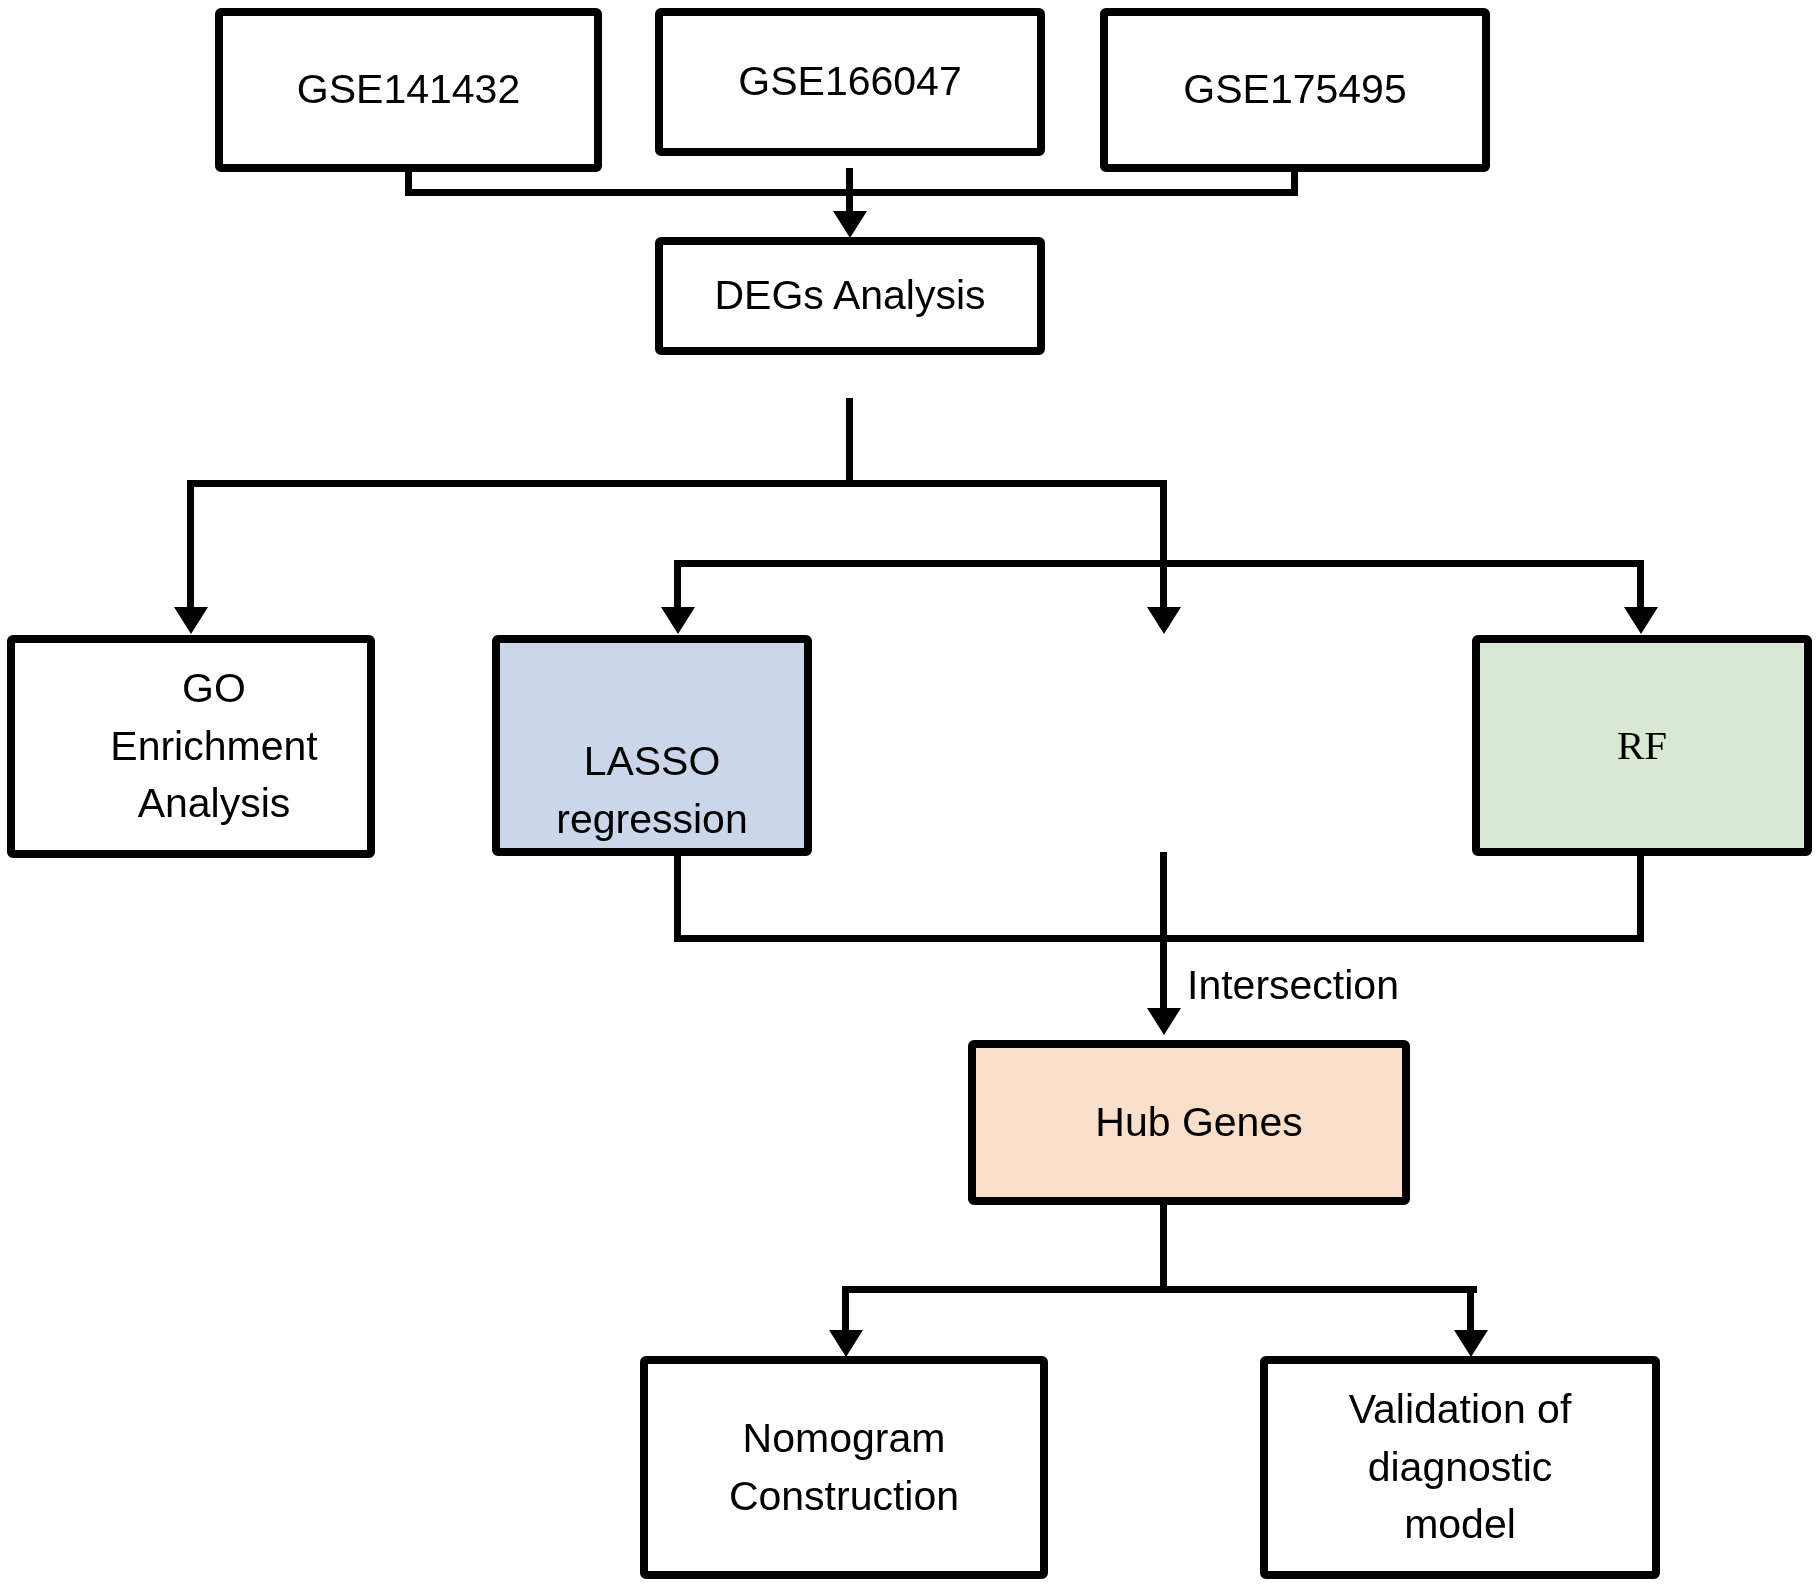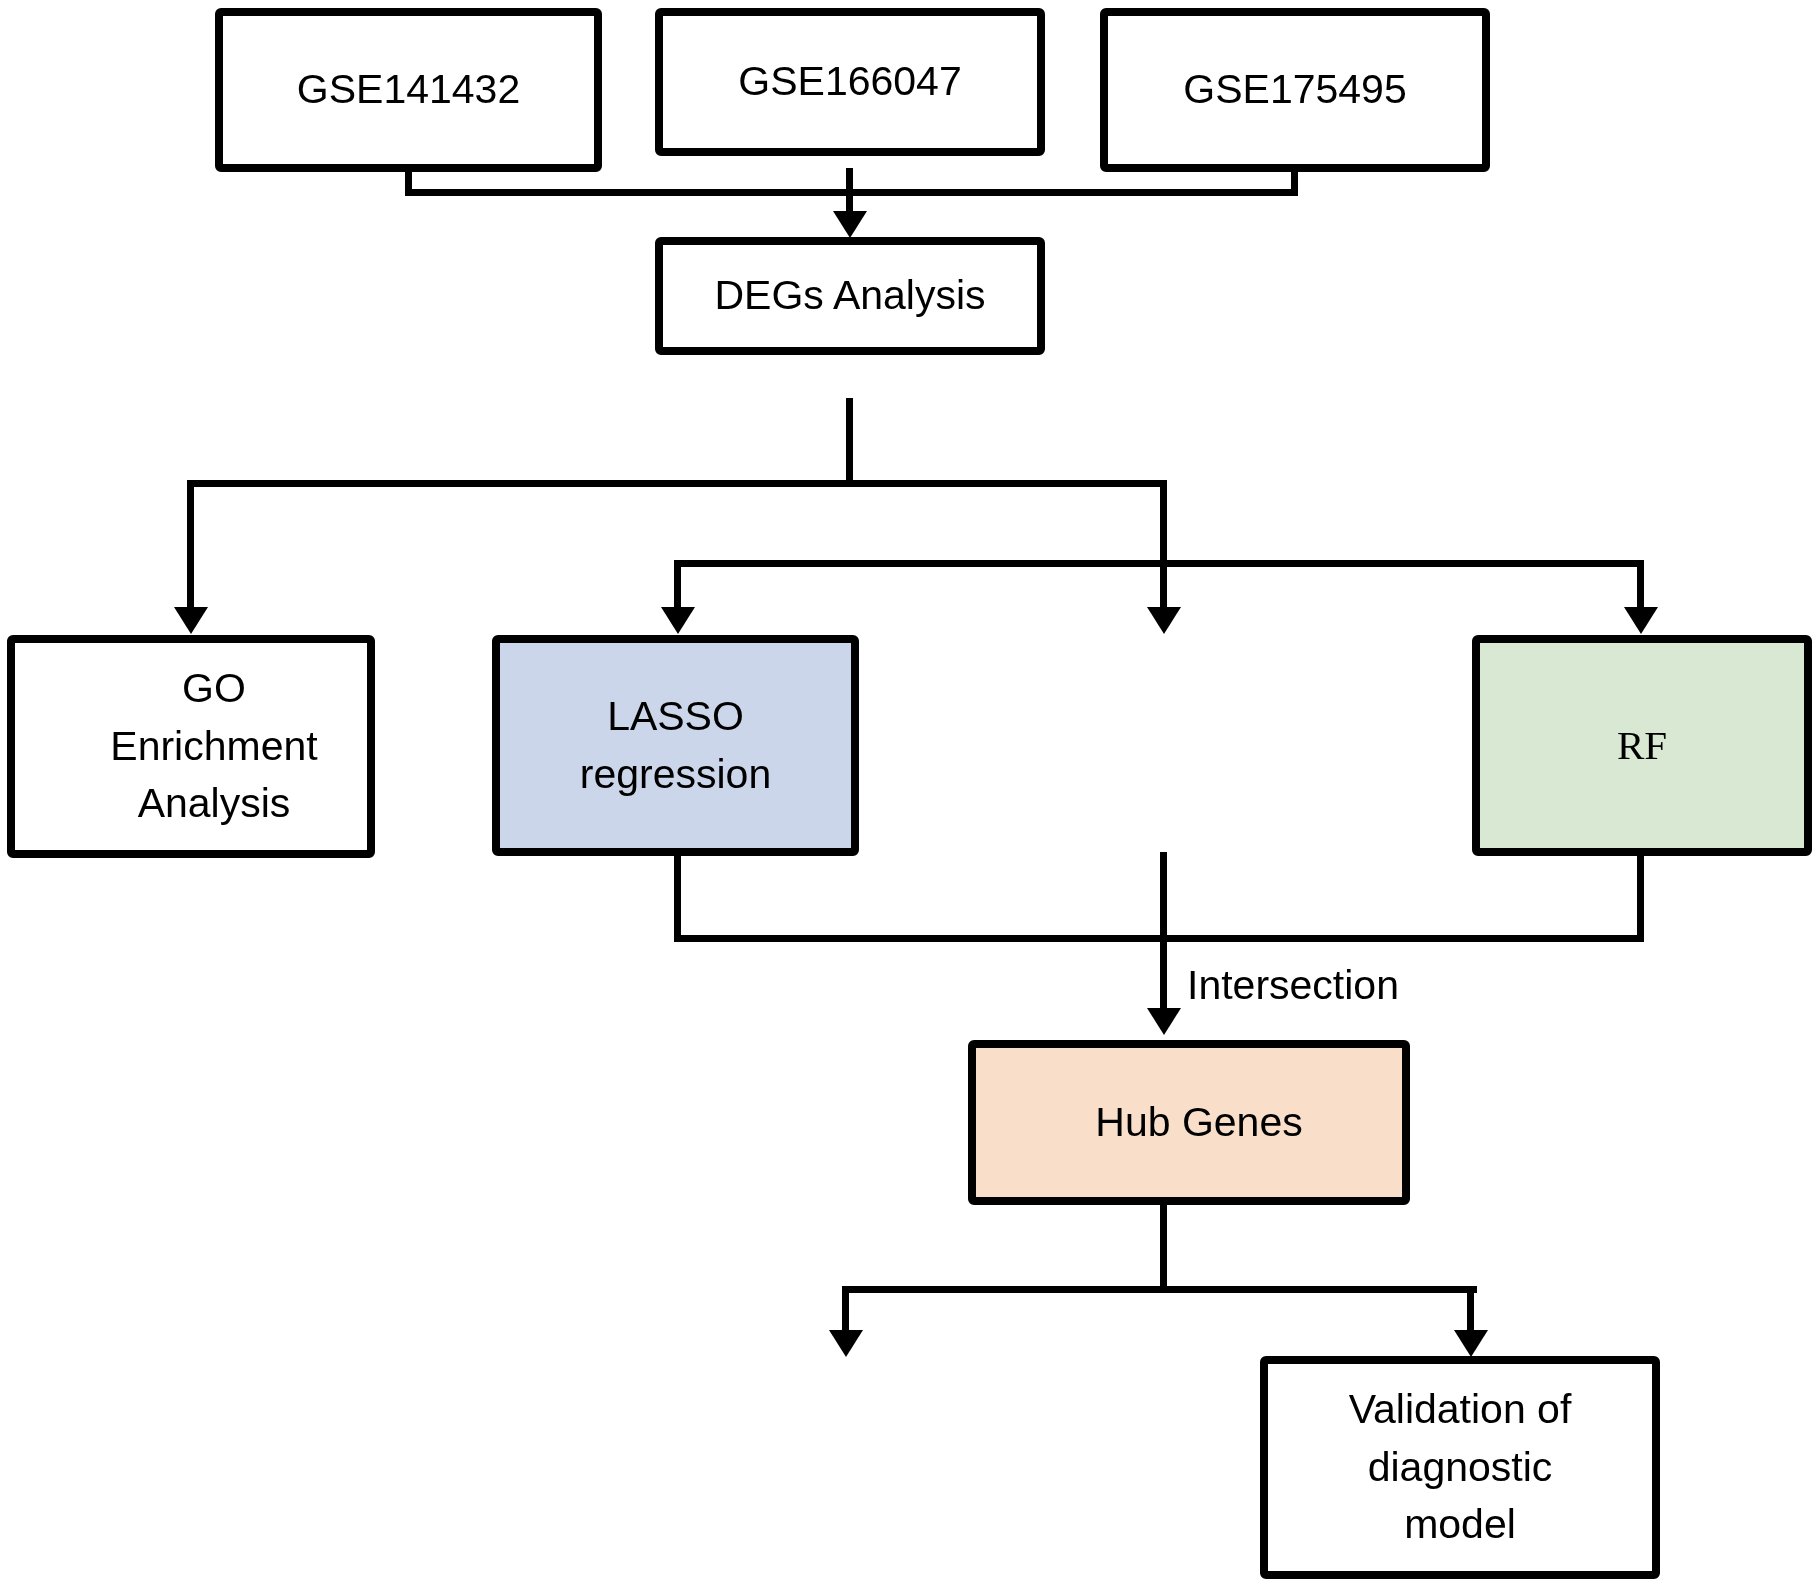--- a/index.html
+++ b/index.html
@@ -25,21 +25,21 @@
     line-height:1.4;
   }
   .box .lbl{display:block;}
   
   .b-gse1{left:215px;top:8px;width:387px;height:164px;}
   .b-gse2{left:655px;top:8px;width:390px;height:148px;}
   .b-gse3{left:1100px;top:8px;width:390px;height:164px;}
   .b-degs{left:655px;top:237px;width:390px;height:118px;}
   .b-go{left:7px;top:635px;width:368px;height:223px;padding-left:46px;}
   .b-go .lbl{max-width:230px;}
-  .b-lasso{left:492px;top:635px;width:367px;height:221px;}
+  .b-lasso{left:492px;top:635px;width:320px;height:221px;align-items:flex-end;}
   .b-lasso .lbl{max-width:235px;}
   .b-svm{left:986px;top:635px;width:358px;height:221px;}
   .b-rf{left:1472px;top:635px;width:340px;height:221px;font-family:Liberation Serif, serif;}
   .b-hub{left:968px;top:1040px;width:442px;height:165px;padding-left:20px;}
   .b-nom{left:640px;top:1356px;width:408px;height:223px;}
   .b-nom .lbl{max-width:270px;}
   .b-val{left:1260px;top:1356px;width:400px;height:223px;}
   .b-val .lbl{max-width:255px;}
   
   .vline{position:absolute;width:7px;background:#000;}
@@ -117,17 +117,20 @@
     <span class="lbl">Hub Genes</span>
   </div>
 
   <div class="vline" style="left:1160px;top:1202px;height:91px;"></div>
   <div class="hline" style="left:842px;top:1286px;width:635px;"></div>
   <div class="vline" style="left:842px;top:1286px;height:46px;"></div>
   <div class="arrowhead" style="left:829px;top:1330px;"></div>
   <div class="vline" style="left:1467px;top:1286px;height:46px;"></div>
   <div class="arrowhead" style="left:1454px;top:1330px;"></div>
 
+  <div class="box b-nom">
+    <span class="lbl">Nomogram Construction</span>
+  </div>
   <div class="box b-val">
     <span class="lbl">Validation of diagnostic model</span>
   </div>
 
 </div>
 
 </body></html>

